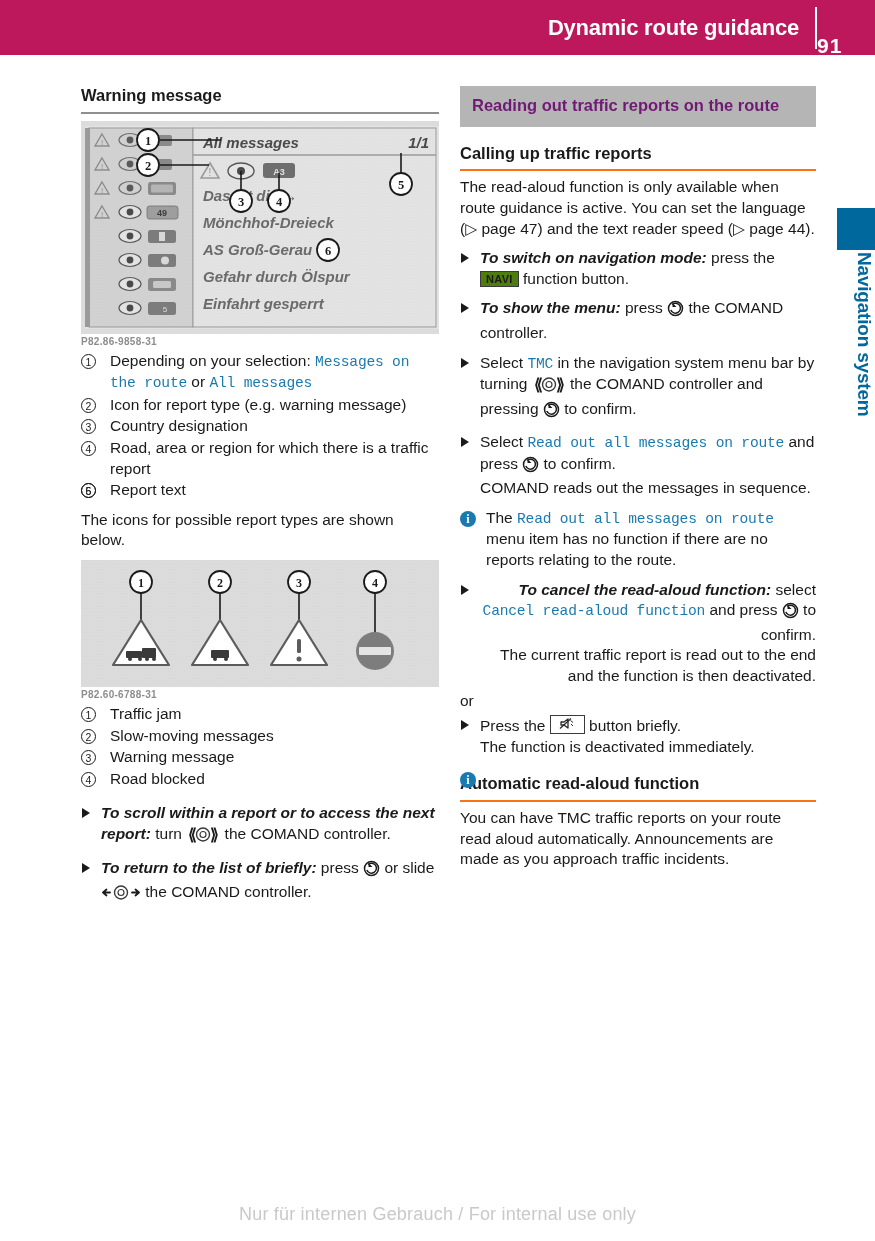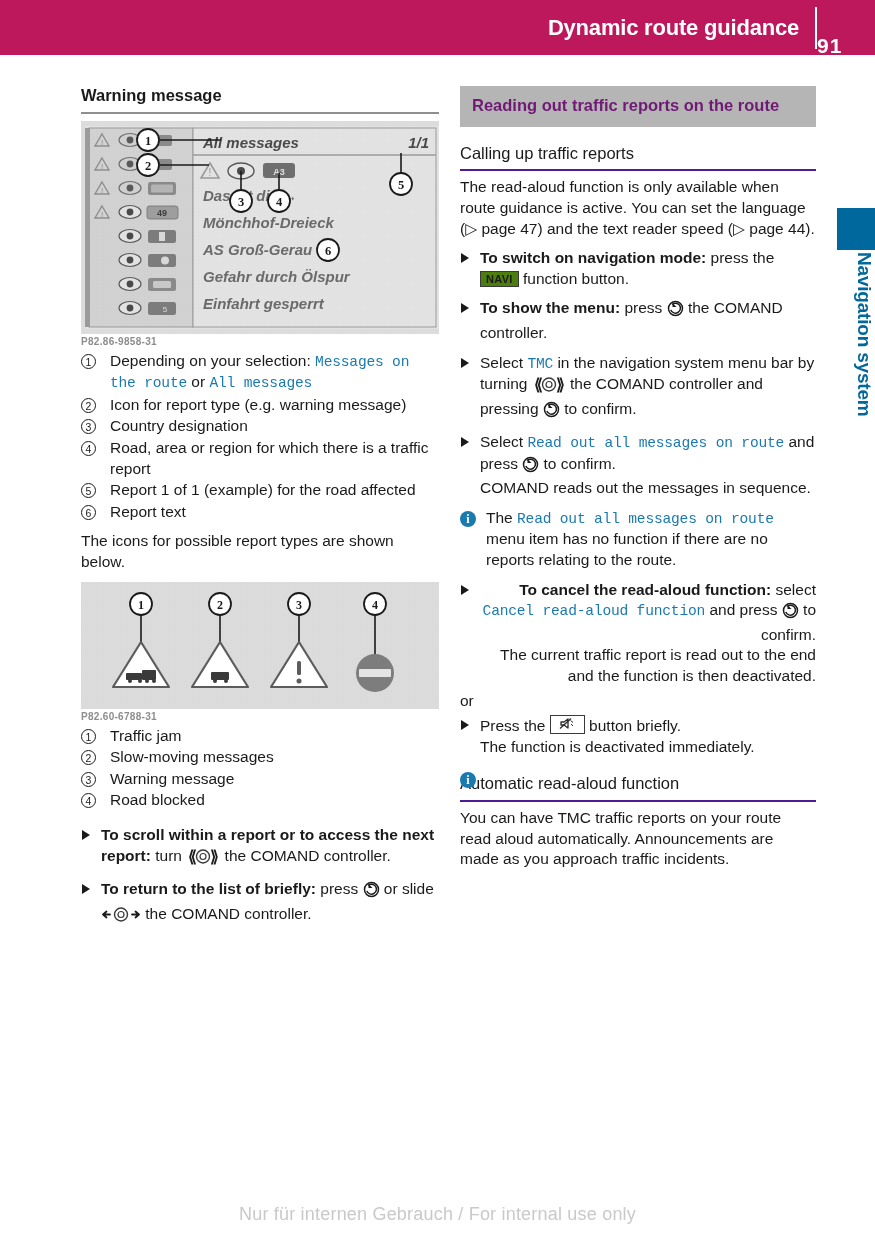--- a/index.html
+++ b/index.html
@@ -103,24 +103,24 @@
     background: #b5b5b5;
     font-size: 16.5px;
     font-weight: bold;
     padding: 9px 12px 11px 12px;
     line-height: 1.25;
     margin: 0;
     color: #701a75;
   }
   h3.h-sub {
     font-size: 16.5px;
-    font-weight: normal;
+    font-weight: bold;
     margin: 17px 0 6px 0;
     padding: 0 0 6px 0;
-    border-bottom: 2px solid #4c1d95;
+    border-bottom: 2px solid #f97316;
     line-height: 1.2;
   }
 
   
   p.body {
     font-size: 15.5px;
     line-height: 1.33;
     margin: 0 0 9px 0;
   }
   p.body.tight { margin-bottom: 4px; }
@@ -204,21 +204,21 @@
   ul.steplist li:last-child { margin-bottom: 0; }
   .arrow-marker {
     position: absolute;
     left: 1px;
     top: 5px;
     width: 0; height: 0;
     border-left: 8px solid #1a1a1a;
     border-top: 5.5px solid transparent;
     border-bottom: 5.5px solid transparent;
   }
-  .step-bold { font-weight: bold; }
+  .step-bold { font-weight: bold; font-style: italic; }
 
   
   .note {
     position: relative;
     padding-left: 26px;
     font-size: 15.5px;
     line-height: 1.33;
     margin: 0 0 9px 0;
   }
   .note-icon {
@@ -434,21 +434,20 @@
     <li>
       <span class="num-badge">3</span>
       <span>Country designation</span>
     </li>
     <li>
       <span class="num-badge">4</span>
       <span>Road, area or region for which there is a traffic report</span>
     </li>
     <li>
       <span class="num-badge">5</span>
-      <span>Report 1 of 1 (example) for the road affected</span>
     </li>
     <li>
       <span class="num-badge">6</span>
       <span>Report text</span>
     </li>
   </ol>
 
   <p class="body">The icons for possible report types are shown below.</p>
 
   <div class="figure">

